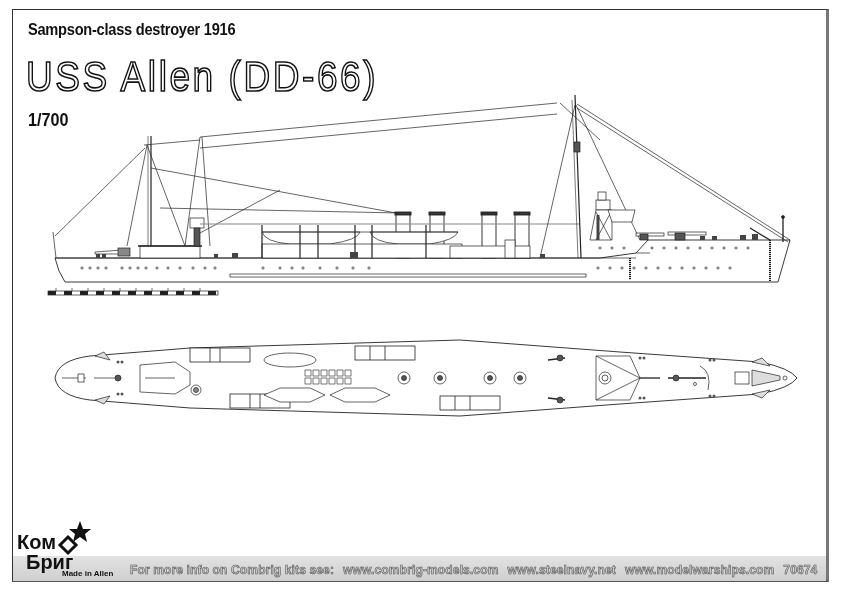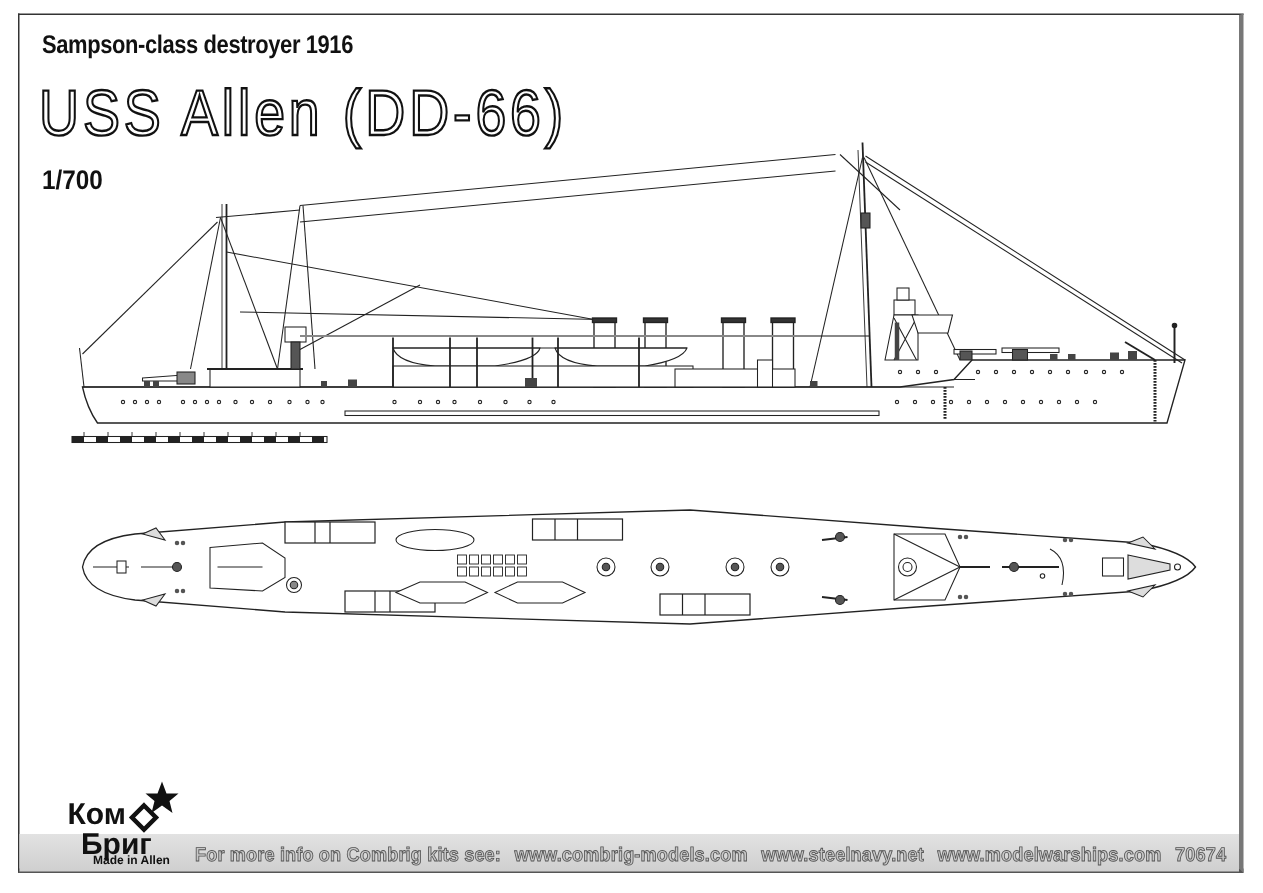--- a/index.html
+++ b/index.html
@@ -5,21 +5,21 @@
   html,body{margin:0;padding:0;background:#fff;}
   body{width:842px;height:595px;position:relative;overflow:hidden;font-family:"Liberation Sans",sans-serif;}
   .frame{position:absolute;left:12px;top:9px;width:817px;height:573px;border:1px solid #333;border-right:3px solid #777;border-bottom:3px solid #555;box-sizing:border-box;background:#fff;}
   .subtitle{position:absolute;left:28px;top:20px;font-size:17px;font-weight:bold;color:#111;letter-spacing:-0.3px;transform:scaleX(0.86);transform-origin:left top;white-space:nowrap;}
   .title{position:absolute;left:26px;top:52px;font-size:43px;color:#fff;-webkit-text-stroke:1.6px #111;letter-spacing:3px;font-family:"Liberation Sans",sans-serif;transform:scaleX(0.86);transform-origin:left top;white-space:nowrap;}
   .scale{position:absolute;left:28px;top:110px;font-size:18px;font-weight:bold;color:#111;transform:scaleX(0.9);transform-origin:left top;}
   .drawing{position:absolute;left:0;top:0;}
   .footer{position:absolute;left:13px;top:556px;width:813px;height:25px;background:linear-gradient(#e2e2e2,#cfcfcf);}
   .footer-text{position:absolute;left:130px;top:562px;font-size:13px;font-weight:bold;color:#c8c8c8;-webkit-text-stroke:0.6px #555;letter-spacing:0.1px;white-space:nowrap;transform:scaleX(0.93);transform-origin:left top;}
   .footer-text span{margin-right:6px;}
-  .logo{position:absolute;left:44px;top:519px;width:95px;height:62px;}
+  .logo{position:absolute;left:16px;top:519px;width:95px;height:62px;}
   .logo-made{position:absolute;left:62px;top:569px;font-size:8px;font-weight:bold;color:#111;white-space:nowrap;}
 </style>
 </head>
 <body>
 
 <div class="frame"></div>
 
 <div class="subtitle">Sampson-class destroyer 1916</div>
 <div class="title">USS Allen (DD-66)</div>
 <div class="scale">1/700</div>

